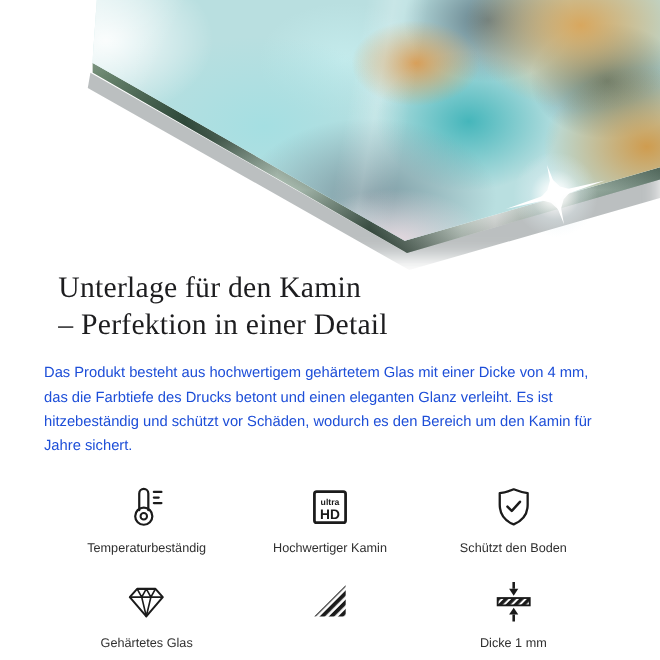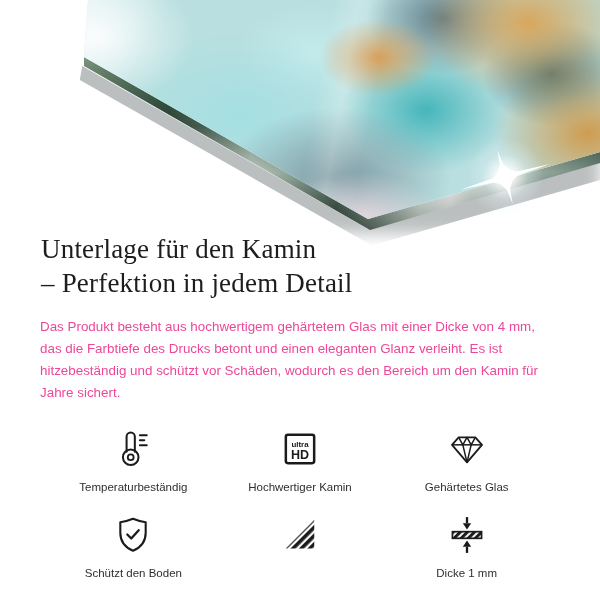--- a/index.html
+++ b/index.html
@@ -54,31 +54,31 @@
 
   .sparkle-glow {
     position: absolute; left: 463px; top: 135px; width: 84px; height: 84px;
     background: radial-gradient(circle, rgba(255,255,255,1) 0 6%, rgba(255,255,255,0.75) 18%, rgba(230,242,246,0.35) 38%, rgba(255,255,255,0) 65%);
   }
   .sparkle { position: absolute; left: 455px; top: 127px; width: 100px; height: 100px; }
 
   
   .content { padding: 0 40px; }
   h1 {
-    margin: 1px; padding-top: 2px;
+    margin: 13px; padding-top: 2px;
     font-family: "Liberation Serif", "DejaVu Serif", serif;
     font-weight: 400;
     font-size: 27px; line-height: 33.5px;
     color: #1d1d1f;
     letter-spacing: 0.2px;
   }
   .desc {
     margin: 16px 0 0 0;
     font-size: 13.4px; line-height: 22px;
-    color: #ec4899;
+    color: #1d4ed8;
     max-width: 520px;
   }
 
   
   .features {
     margin-top: 22px;
     padding: 0 10px;
     display: grid;
     grid-template-columns: repeat(3, 1fr);
     row-gap: 18px;
@@ -104,21 +104,21 @@
     <g transform="rotate(-16 50 50)">
       <path d="M50 22 L52.6 47.4 L97 50 L52.6 52.6 L50 78 L47.4 52.6 L3 50 L47.4 47.4 Z" fill="#ffffff" stroke="none"></path>
       <path d="M50 34 L56 44 L66 50 L56 56 L50 66 L44 56 L34 50 L44 44 Z" fill="rgba(255,255,255,0.9)" stroke="none"></path>
     </g>
   </svg>
 </div>
 
 <div class="content">
   <h1>
     <span>Unterlage für den Kamin</span><br>
-    <span>– Perfektion in jedem Detail</span>
+    <span>– Perfektion in einer Detail</span>
   </h1>
 
   <p class="desc">Das Produkt besteht aus hochwertigem gehärtetem Glas mit einer Dicke von 4 mm, das die Farbtiefe des Drucks betont und einen eleganten Glanz verleiht. Es ist hitzebeständig und schützt vor Schäden, wodurch es den Bereich um den Kamin für Jahre sichert.</p>
 
   <div class="features">
 
     <div class="feature">
       <div class="icon-box">
         <svg width="44" height="44" viewBox="0 0 48 48" fill="none">
           <circle cx="21.5" cy="33" r="8.5" stroke-width="2.2"></circle>
@@ -138,38 +138,38 @@
           <rect x="7" y="7" width="34" height="34" rx="2.5" stroke-width="3"></rect>
           <text x="24" y="21.5" text-anchor="middle" font-size="9.5" font-weight="700" fill="#1b1b1b" stroke="none" font-family="Liberation Sans, sans-serif">ultra</text>
           <text x="24" y="36.5" text-anchor="middle" font-size="15" font-weight="800" fill="#1b1b1b" stroke="none" font-family="Liberation Sans, sans-serif">HD</text>
         </svg>
       </div>
       <span class="feature-label">Hochwertiger Kamin</span>
     </div>
 
     <div class="feature">
       <div class="icon-box">
+        <svg width="42" height="42" viewBox="0 0 48 48" fill="none">
+          <path d="M24 5.5 C29 7.5 34 9 38.5 9.5 V21.5 C38.5 31.5 32.5 38.5 24 42 C15.5 38.5 9.5 31.5 9.5 21.5 V9.5 C14 9 19 7.5 24 5.5 Z" stroke-width="2.4" stroke-linejoin="round"></path>
+          <path d="M17.5 23.5 L22 28 L30.5 18.5" stroke-width="2.6" stroke-linecap="round" stroke-linejoin="round"></path>
+        </svg>
+      </div>
+      <span class="feature-label">Schützt den Boden</span>
+    </div>
+
+    <div class="feature">
+      <div class="icon-box">
         <svg width="42" height="40" viewBox="0 0 48 48" fill="none">
           <path d="M14 10 H34 L42 19 L24 40 L6 19 Z" stroke-width="2.2" stroke-linejoin="round"></path>
           <path d="M6 19 H42" stroke-width="1.8"></path>
           <path d="M14 10 L19 19 L24 10 L29 19 L34 10" stroke-width="1.8" stroke-linejoin="round"></path>
           <path d="M19 19 L24 40 L29 19" stroke-width="1.8" stroke-linejoin="round"></path>
         </svg>
       </div>
       <span class="feature-label">Gehärtetes Glas</span>
-    </div>
-
-    <div class="feature">
-      <div class="icon-box">
-        <svg width="42" height="42" viewBox="0 0 48 48" fill="none">
-          <path d="M24 5.5 C29 7.5 34 9 38.5 9.5 V21.5 C38.5 31.5 32.5 38.5 24 42 C15.5 38.5 9.5 31.5 9.5 21.5 V9.5 C14 9 19 7.5 24 5.5 Z" stroke-width="2.4" stroke-linejoin="round"></path>
-          <path d="M17.5 23.5 L22 28 L30.5 18.5" stroke-width="2.6" stroke-linecap="round" stroke-linejoin="round"></path>
-        </svg>
-      </div>
-      <span class="feature-label">Schützt den Boden</span>
     </div>
 
     <div class="feature">
       <div class="icon-box">
         <svg width="38" height="38" viewBox="0 0 48 48" fill="none">
           <defs>
             <pattern id="hatch-a" width="7.5" height="7.5" patternUnits="userSpaceOnUse" patternTransform="rotate(45)">
               <rect x="0" y="0" width="4" height="7.5" fill="#1b1b1b"></rect>
             </pattern>
           </defs>

